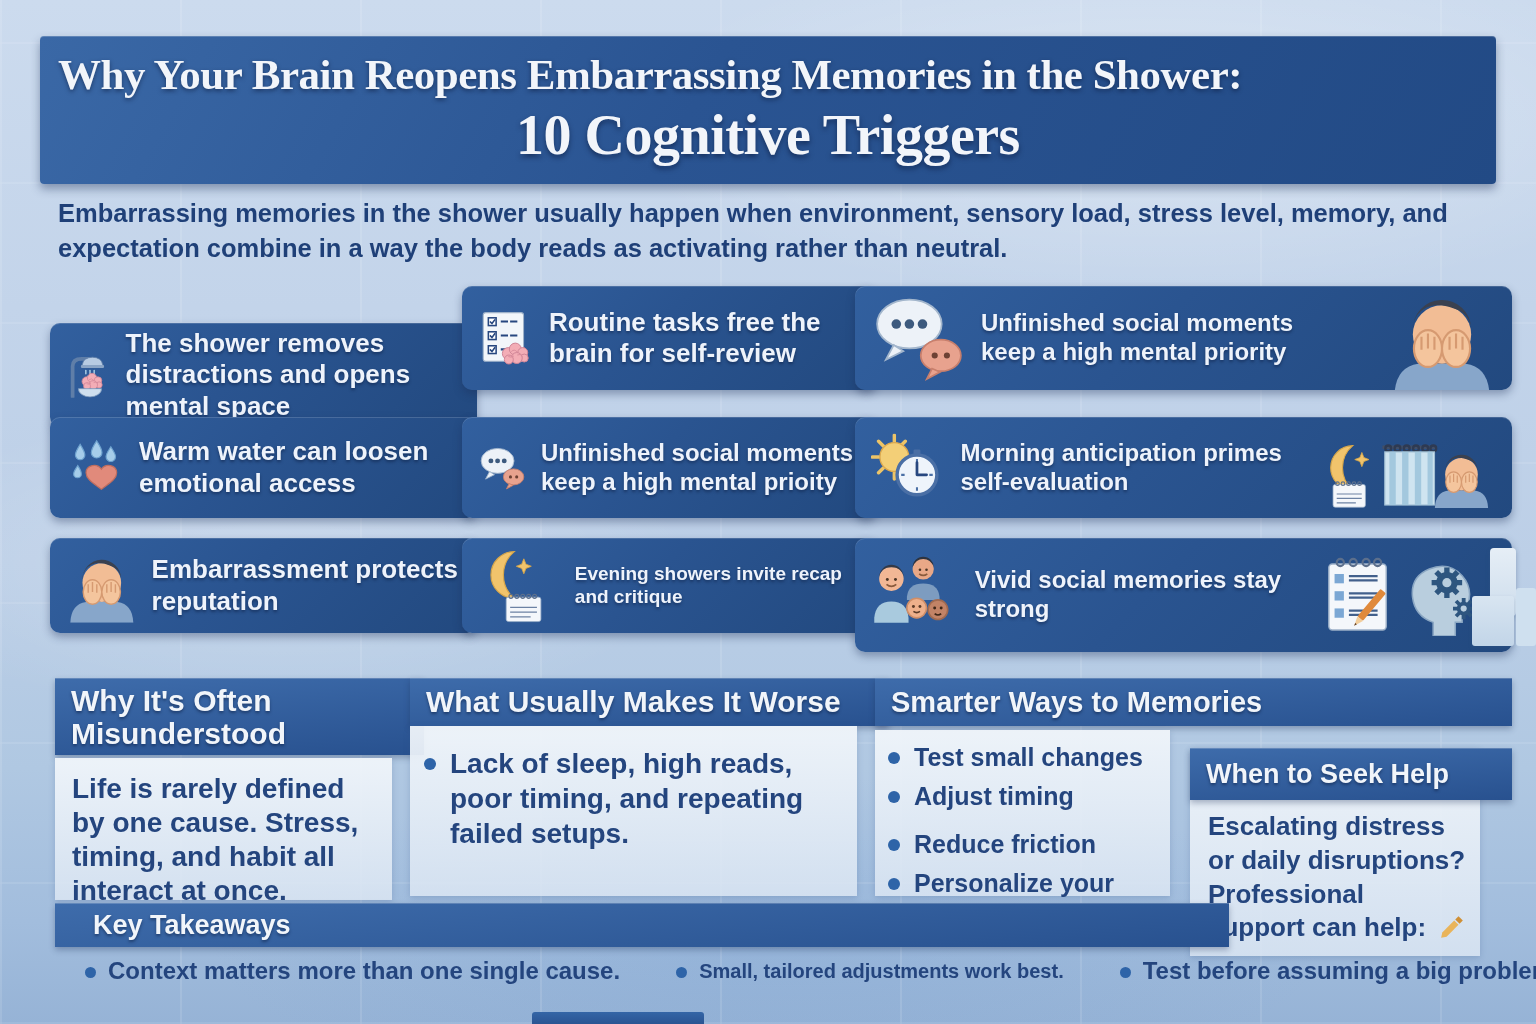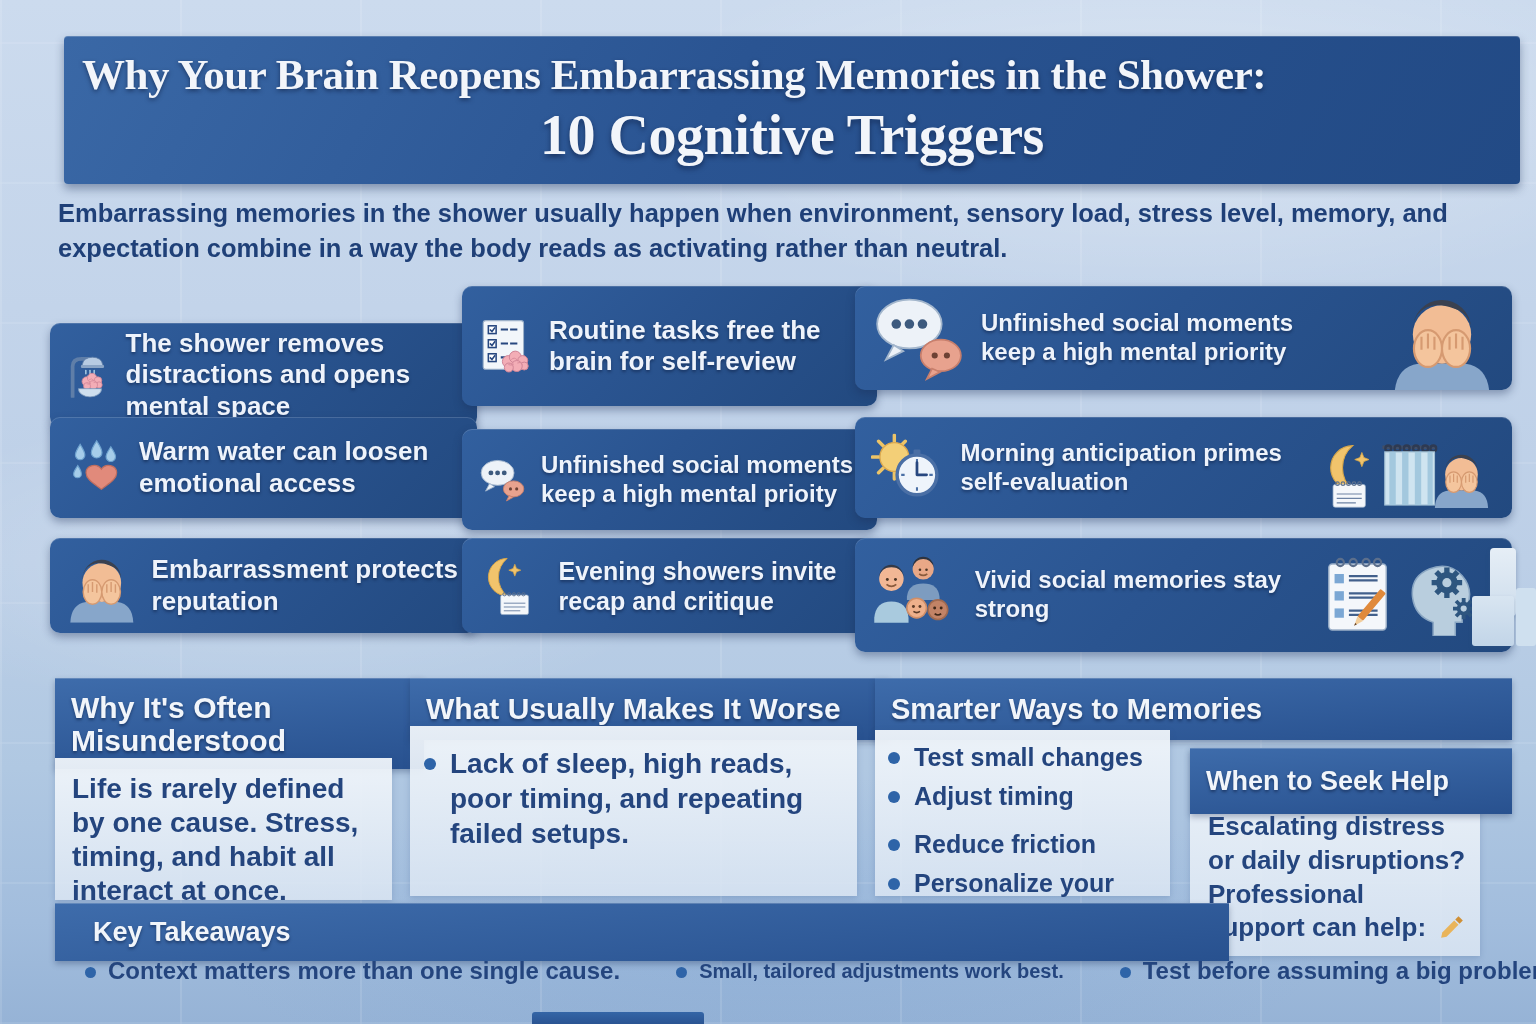--- a/index.html
+++ b/index.html
@@ -11,33 +11,33 @@
       radial-gradient(800px 240px at 50% 92%, rgba(120,160,210,.25), transparent 70%),
       linear-gradient(180deg,#ccdbee 0%,#c3d4ea 30%,#bccfe7 55%,#b0c8e2 75%,#a2bddd 90%,#96b3d6 100%);}
   .canvas::before{content:"";position:absolute;inset:0;pointer-events:none;opacity:.22;
     background:
       repeating-linear-gradient(90deg, rgba(255,255,255,.5) 0 2px, transparent 2px 180px),
       repeating-linear-gradient(0deg, rgba(255,255,255,.4) 0 2px, transparent 2px 140px);}
   .abs{position:absolute;}
   .banner{left:40px;top:36px;width:1456px;height:148px;border-radius:4px;
     background:linear-gradient(120deg,#3a68a6 0%,#2a5492 45%,#224a85 100%);
     box-shadow:0 5px 10px rgba(25,45,85,.4), inset 0 1px 0 rgba(255,255,255,.2);
-    color:#f2f5fa;font-family:"Liberation Serif", serif;font-weight:bold;margin-left:24px;}
+    color:#f2f5fa;font-family:"Liberation Serif", serif;font-weight:bold;}
   .banner .l1{padding:14px 0 0 18px;font-size:43px;letter-spacing:-.5px;text-shadow:0 2px 4px rgba(5,15,45,.5);}
   .banner .l2{text-align:center;font-size:56px;margin-top:4px;letter-spacing:-.5px;text-shadow:0 3px 5px rgba(5,15,45,.5);}
   .intro{left:58px;top:196px;width:1395px;font-size:25.5px;line-height:1.36;font-weight:bold;color:#1f4078;}
   .tile{display:flex;align-items:center;gap:14px;padding:0 16px;border-radius:10px;overflow:hidden;
     background:linear-gradient(135deg,#32609f 0%,#2a5490 45%,#22497f 100%);
     box-shadow:0 4px 9px rgba(25,45,85,.38), inset 0 1px 0 rgba(255,255,255,.15);
     color:#eef3fb;font-weight:bold;}
   .tile-text{font-size:26px;line-height:1.2;text-shadow:0 2px 3px rgba(10,25,60,.5);}
   .c3 .tile-text{font-size:24px;}
   .sink{align-self:flex-end;margin-bottom:-5px;}
   .t-right{margin-left:auto;}
-  .hdrbar{display:flex;align-items:center;padding:7px 16px;
+  .hdrbar{display:flex;align-items:center;padding:0 16px;
     background:linear-gradient(175deg,#3e6cab,#28518f);
     box-shadow:0 3px 6px rgba(25,45,85,.32), inset 0 1px 0 rgba(255,255,255,.2);
     color:#f1f5fa;font-weight:bold;text-shadow:0 2px 3px rgba(10,25,60,.5);}
   .panel{background:linear-gradient(180deg,rgba(240,245,250,.95),rgba(219,230,243,.85));
     box-shadow:0 2px 6px rgba(50,80,130,.22);}
   .navy{color:#24457e;font-weight:bold;}
   .blist{list-style:none;margin:0;padding:0;}
   .blist li{display:flex;align-items:flex-start;}
   .bdot{flex:0 0 auto;width:12px;height:12px;border-radius:50%;background:#2e64a8;margin:12px 14px 0 0;}
   .tk-item{display:flex;align-items:center;white-space:nowrap;}
@@ -251,21 +251,21 @@
   </div>
 
   <div class="abs intro">Embarrassing memories in the shower usually happen when environment, sensory load, stress level, memory, and expectation combine in a way the body reads as activating rather than neutral.</div>
 
   <div class="abs tile" style="left:50px;top:286px;width:395px;height:104px;margin-top:37px;">
     <svg width="98" height="98" viewBox="0 0 110 110">
         <use href="#s-showerbrain" width="110" height="110"></use>
       </svg>
     <span class="tile-text">The shower removes distractions and opens mental space</span>
   </div>
-  <div class="abs tile" style="left:462px;top:286px;width:383px;height:120px;">
+  <div class="abs tile" style="left:462px;top:286px;width:383px;height:104px;">
     <svg width="96" height="96" viewBox="0 0 110 110">
         <use href="#s-checkbrain" width="110" height="110"></use>
       </svg>
     <span class="tile-text">Routine tasks free the brain for self-review</span>
   </div>
   <div class="abs tile c3" style="left:855px;top:286px;width:625px;height:104px;">
     <svg width="96" height="88" viewBox="0 0 110 100">
         <use href="#s-bubbles" width="110" height="100"></use>
       </svg>
     <span class="tile-text" style="max-width:360px">Unfinished social moments keep a high mental priority</span>
@@ -273,21 +273,21 @@
         <use href="#s-facepalm" width="100" height="100"></use>
       </svg>
   </div>
 
   <div class="abs tile" style="left:50px;top:417px;width:395px;height:101px;">
     <svg width="94" height="94" viewBox="0 0 100 100">
         <use href="#s-dropsheart" width="100" height="100"></use>
       </svg>
     <span class="tile-text">Warm water can loosen emotional access</span>
   </div>
-  <div class="abs tile" style="left:462px;top:429px;width:383px;height:101px;">
+  <div class="abs tile" style="left:462px;top:417px;width:383px;height:101px;">
     <svg width="94" height="86" viewBox="0 0 110 100">
         <use href="#s-bubbles" width="110" height="100"></use>
       </svg>
     <span class="tile-text" style="font-size:24px">Unfinished social moments keep a high mental prioity</span>
   </div>
   <div class="abs tile c3" style="left:855px;top:417px;width:625px;height:101px;">
     <svg width="108" height="98" viewBox="0 0 110 100">
         <use href="#s-sunclock" width="110" height="100"></use>
       </svg>
     <span class="tile-text">Morning anticipation primes self-evaluation</span>
@@ -303,21 +303,21 @@
     <svg class="sink" width="102" height="102" viewBox="0 0 100 100">
         <use href="#s-facepalm" width="100" height="100"></use>
       </svg>
     <span class="tile-text">Embarrassment protects reputation</span>
   </div>
   <div class="abs tile" style="left:462px;top:538px;width:383px;height:95px;">
     <svg width="110" height="100" viewBox="0 0 120 110">
       <use href="#s-moonstar" x="4" y="0" width="78" height="78"></use>
       <use href="#s-notepad" x="26" y="62" width="80" height="48"></use>
     </svg>
-    <span class="tile-text" style="font-size:25px">Evening showers invite recap and critique</span>
+    <span class="tile-text" style="font-size:19px">Evening showers invite recap and critique</span>
   </div>
   <div class="abs tile c3" style="left:855px;top:538px;width:625px;height:114px;">
     <svg width="104" height="92" viewBox="0 0 110 100">
         <use href="#s-people" width="110" height="100"></use>
       </svg>
     <span class="tile-text">Vivid social memories stay strong</span>
     <svg class="t-right" width="200" height="94" viewBox="0 0 210 100">
       <use href="#s-checklistpad" x="0" y="0" width="84" height="96"></use>
       <use href="#s-gearhead" x="100" y="-4" width="94" height="104"></use>
     </svg>

